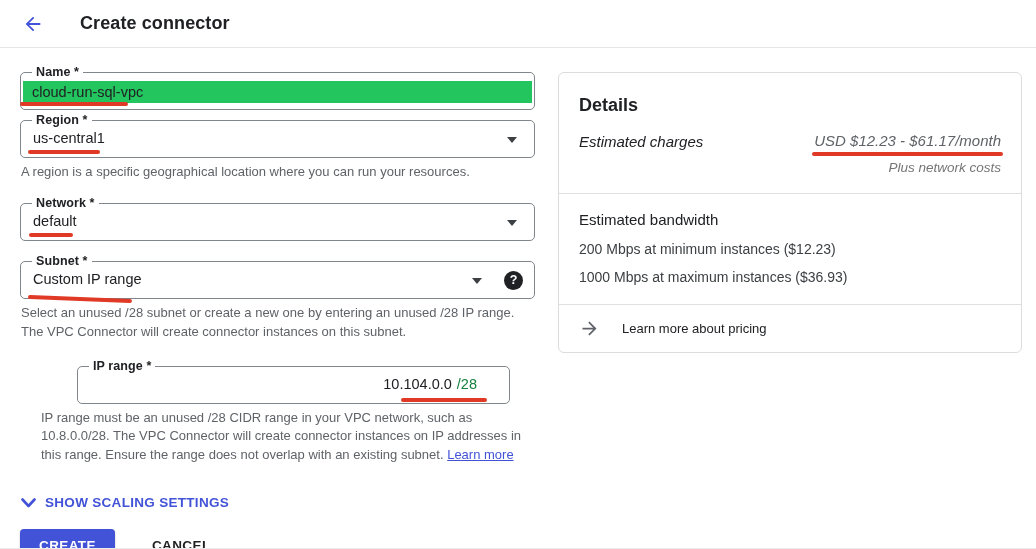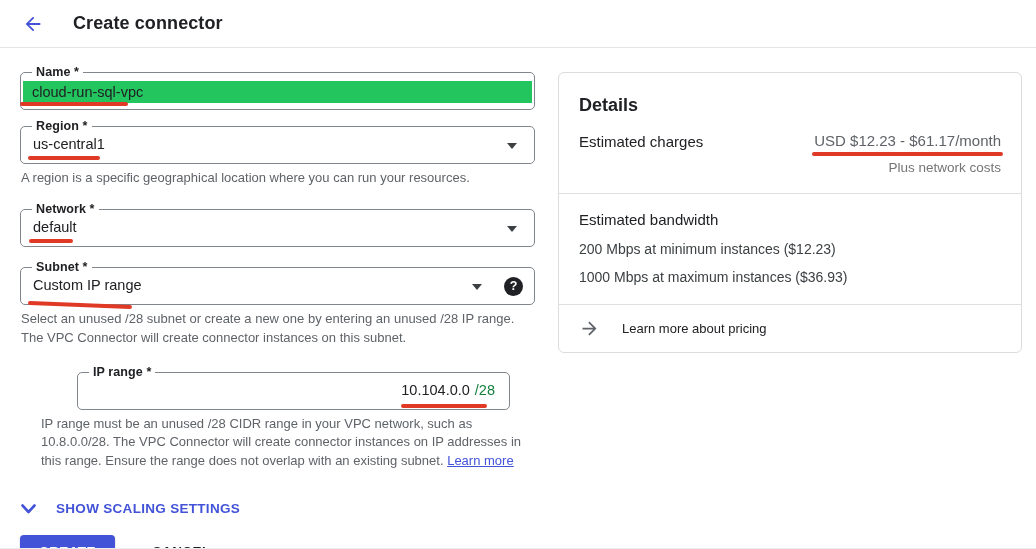--- a/index.html
+++ b/index.html
@@ -13,21 +13,21 @@
   *{box-sizing:border-box;margin:0;padding:0;}
   html,body{width:1036px;height:549px;overflow:hidden;background:#fff;
     font-family:"Liberation Sans",sans-serif;color:var(--text);}
   .page{position:relative;width:1036px;height:549px;background:#fff;}
 
   
   .header{height:48px;display:flex;align-items:center;padding-left:18px;
     border-bottom:1px solid #e6e6e6;background:#fff;}
   .back-btn{width:30px;height:30px;border:none;background:transparent;cursor:pointer;
     display:flex;align-items:center;justify-content:center;padding:0;}
-  .page-title{font-size:18px;color:var(--text);margin-left:25px;letter-spacing:.1px;}
+  .page-title{font-size:18px;color:var(--text);margin-left:32px;letter-spacing:.1px;}
 
   
   .content{display:flex;align-items:flex-start;padding:24px 16px 0 20px;}
   .form-col{width:515px;flex:none;}
 
   
   .field{position:relative;height:38px;border:1px solid var(--border);border-radius:5px;
     background:#fff;}
   .field .flabel{position:absolute;top:-8px;left:11px;background:#fff;padding:0 4px;
     font-size:12.5px;font-weight:700;color:var(--text);letter-spacing:.1px;line-height:14px;}
@@ -35,61 +35,61 @@
     white-space:nowrap;overflow:hidden;}
   .caret{position:absolute;right:17px;top:16px;width:0;height:0;
     border-left:5px solid transparent;border-right:5px solid transparent;
     border-top:6px solid #3c4043;}
   .helper{margin:5px 0 0 1px;font-size:13px;color:var(--gray);line-height:1.45;}
   .helper a{color:var(--accent);text-decoration:underline;cursor:pointer;}
 
   .name-inner{position:absolute;left:2px;right:2px;top:8px;bottom:6px;background:#22c55e;
     display:flex;align-items:center;padding-left:9px;font-size:14.5px;color:var(--text);}
 
-  .g-name{margin-bottom:16px;text-decoration:underline;}
+  .g-name{margin-bottom:10px;text-decoration:underline;}
   .g-region{margin-bottom:21px;}
   .g-network{margin-bottom:20px;}
   .g-subnet{margin-bottom:24px;}
   .g-ip{margin-left:20px;margin-bottom:30px;}
   .g-ip .field{width:433px;margin-left:37px;}
-  .ip-value{position:absolute;right:14px;top:0;line-height:35px;font-size:14.5px;
+  .ip-value{position:absolute;right:32px;top:0;line-height:35px;font-size:14.5px;
     display:flex;gap:5px;align-items:flex-start;}
   .ip-suffix{color:#15803d;}
 
   .help-badge{position:absolute;right:11px;top:9px;width:19px;height:19px;border-radius:50%;
     background:#202124;color:#fff;font-size:12.5px;font-weight:700;display:flex;
     align-items:center;justify-content:center;cursor:pointer;}
   .subnet-caret{right:52px;}
 
   
   .ann{position:absolute;height:4px;background:var(--red);border-radius:2px;z-index:5;}
   .ann-name{left:-1px;bottom:3px;width:108px;}
   .ann-region{left:7px;bottom:3px;width:72px;}
   .ann-network{left:8px;bottom:3px;width:44px;}
   .ann-subnet{left:7px;bottom:-1px;width:104px;transform:rotate(2.2deg);transform-origin:left center;}
   .ann-ip{right:22px;bottom:1px;width:86px;}
   .ann-charges{left:-2px;right:-2px;bottom:-7px;height:4px;width:auto;}
 
   
-  .scaling{display:flex;align-items:center;gap:20px;color:var(--accent);
+  .scaling{display:flex;align-items:center;gap:9px;color:var(--accent);
     font-size:13.5px;font-weight:700;letter-spacing:.3px;cursor:pointer;margin:0 0 19px 1px;
     background:none;border:none;font-family:inherit;}
   .btn-row{display:flex;align-items:center;}
   .btn-create{background:var(--accent);color:#fff;border:none;border-radius:4px;
     height:33px;padding:0 19px;font-size:13.5px;font-weight:700;letter-spacing:.4px;
     cursor:pointer;font-family:inherit;box-shadow:0 1px 2px rgba(0,0,0,.25);}
   .btn-cancel{background:none;border:none;color:#1f1f1f;font-size:13.5px;font-weight:700;
     letter-spacing:.4px;margin-left:27px;cursor:pointer;font-family:inherit;padding:8px 10px;}
 
   
   .card{width:464px;margin-left:23px;border:1px solid var(--cardborder);border-radius:6px;
     background:#fff;flex:none;}
   .card-sec1{padding:22px 20px 18px;}
   .card-title{font-size:18px;color:var(--text);margin-bottom:16px;}
-  .charges-row{display:flex;justify-content:space-between;align-items:flex-start;}
+  .charges-row{display:flex;justify-content:space-between;align-items:flex-start;font-style:italic;}
   .charges-label{font-size:15px;color:var(--text);padding-top:1px;}
   .charges-right{text-align:right;}
   .charges-value{position:relative;display:inline-block;font-size:15px;color:var(--gray);}
   .charges-note{font-size:13.5px;color:#757575;margin-top:10px;}
   .divider{border-top:1px solid #e0e0e0;}
   .card-sec2{padding:17px 20px 19px;}
   .bw-title{font-size:15px;color:var(--text);margin-bottom:13px;}
   .bw-line{font-size:14px;color:#3c4043;margin-bottom:12px;}
   .bw-line:last-child{margin-bottom:0;}
   .card-sec3{padding:13px 20px;display:flex;align-items:center;gap:22px;cursor:pointer;}

